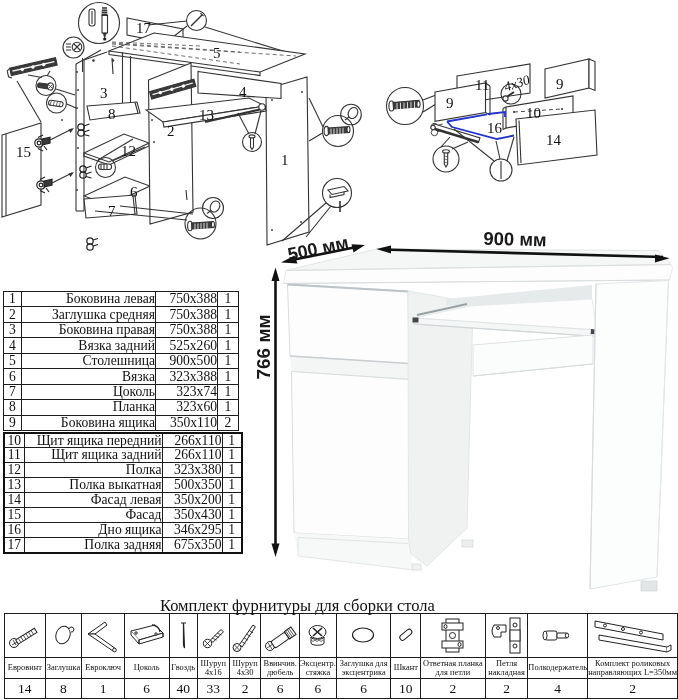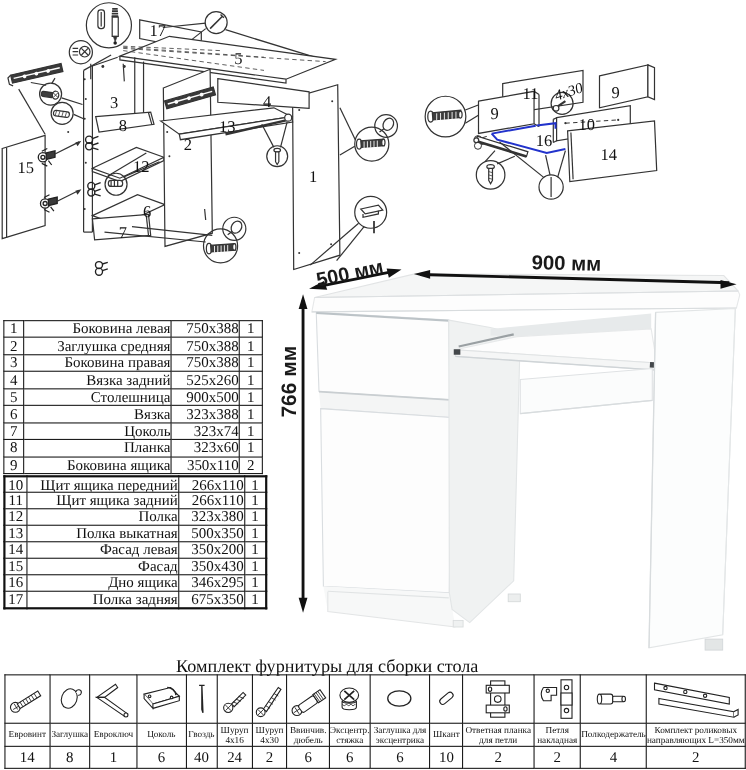--- a/index.html
+++ b/index.html
@@ -674,21 +674,21 @@
         <td class="lbl">Петля<br>накладная</td>
         <td class="lbl">Полкодержатель</td>
         <td class="lbl">Комплект роликовых<br>направляющих L=350мм</td>
 </tr>
 <tr>
 <td class="qty">14</td>
         <td class="qty">8</td>
         <td class="qty">1</td>
         <td class="qty">6</td>
         <td class="qty">40</td>
-<td class="qty">24</td>
+<td class="qty">33</td>
         <td class="qty">2</td>
         <td class="qty">6</td>
         <td class="qty">6</td>
         <td class="qty">6</td>
 <td class="qty">10</td>
         <td class="qty">2</td>
         <td class="qty">2</td>
         <td class="qty">4</td>
         <td class="qty">2</td>
 </tr>

